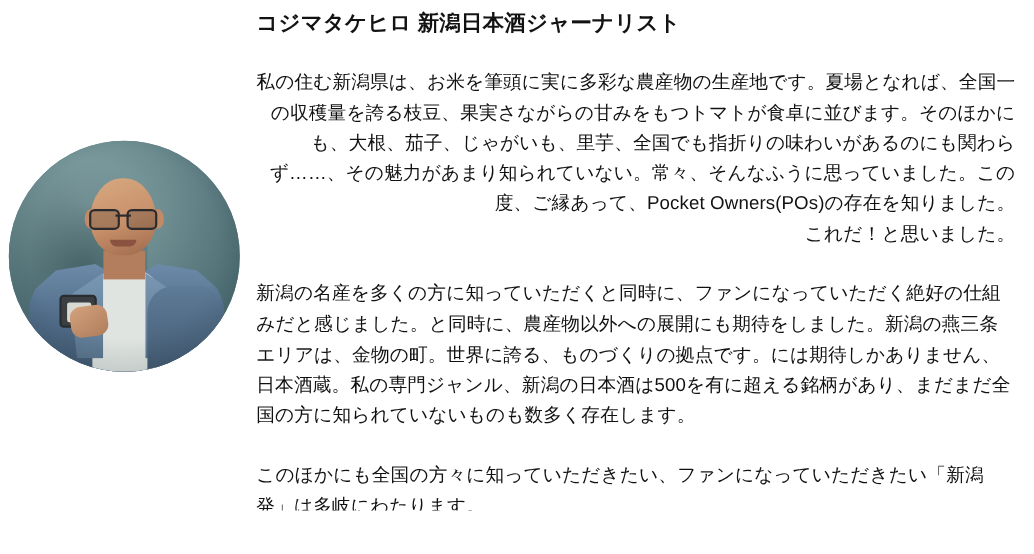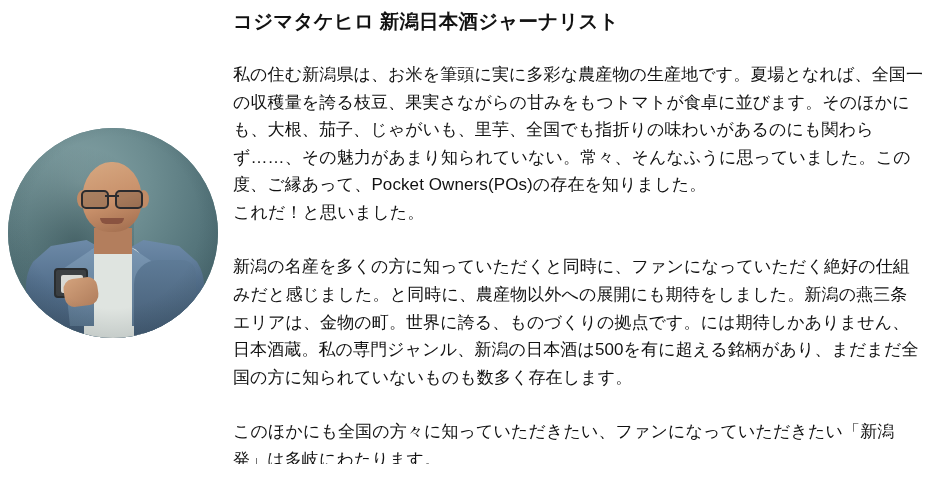--- a/index.html
+++ b/index.html
@@ -201,21 +201,21 @@
     line-height: 1.45;
   }
   .para {
     margin: 0;
     font-size: 17px;
     line-height: 1.62;
     color: #111111;
     letter-spacing: 0.1px;
     text-align: left;
   }
-  .p1 { margin-top: 26px; }
+  .p1 { margin-top: 26px; text-align: right; }
   .p2 { margin-top: 27px; }
   .p3 { margin-top: 27px; }
 </style>
 </head>
 <body>
 
 <div class="page">
 
   <div class="portrait-wrap">
     <div class="portrait">

